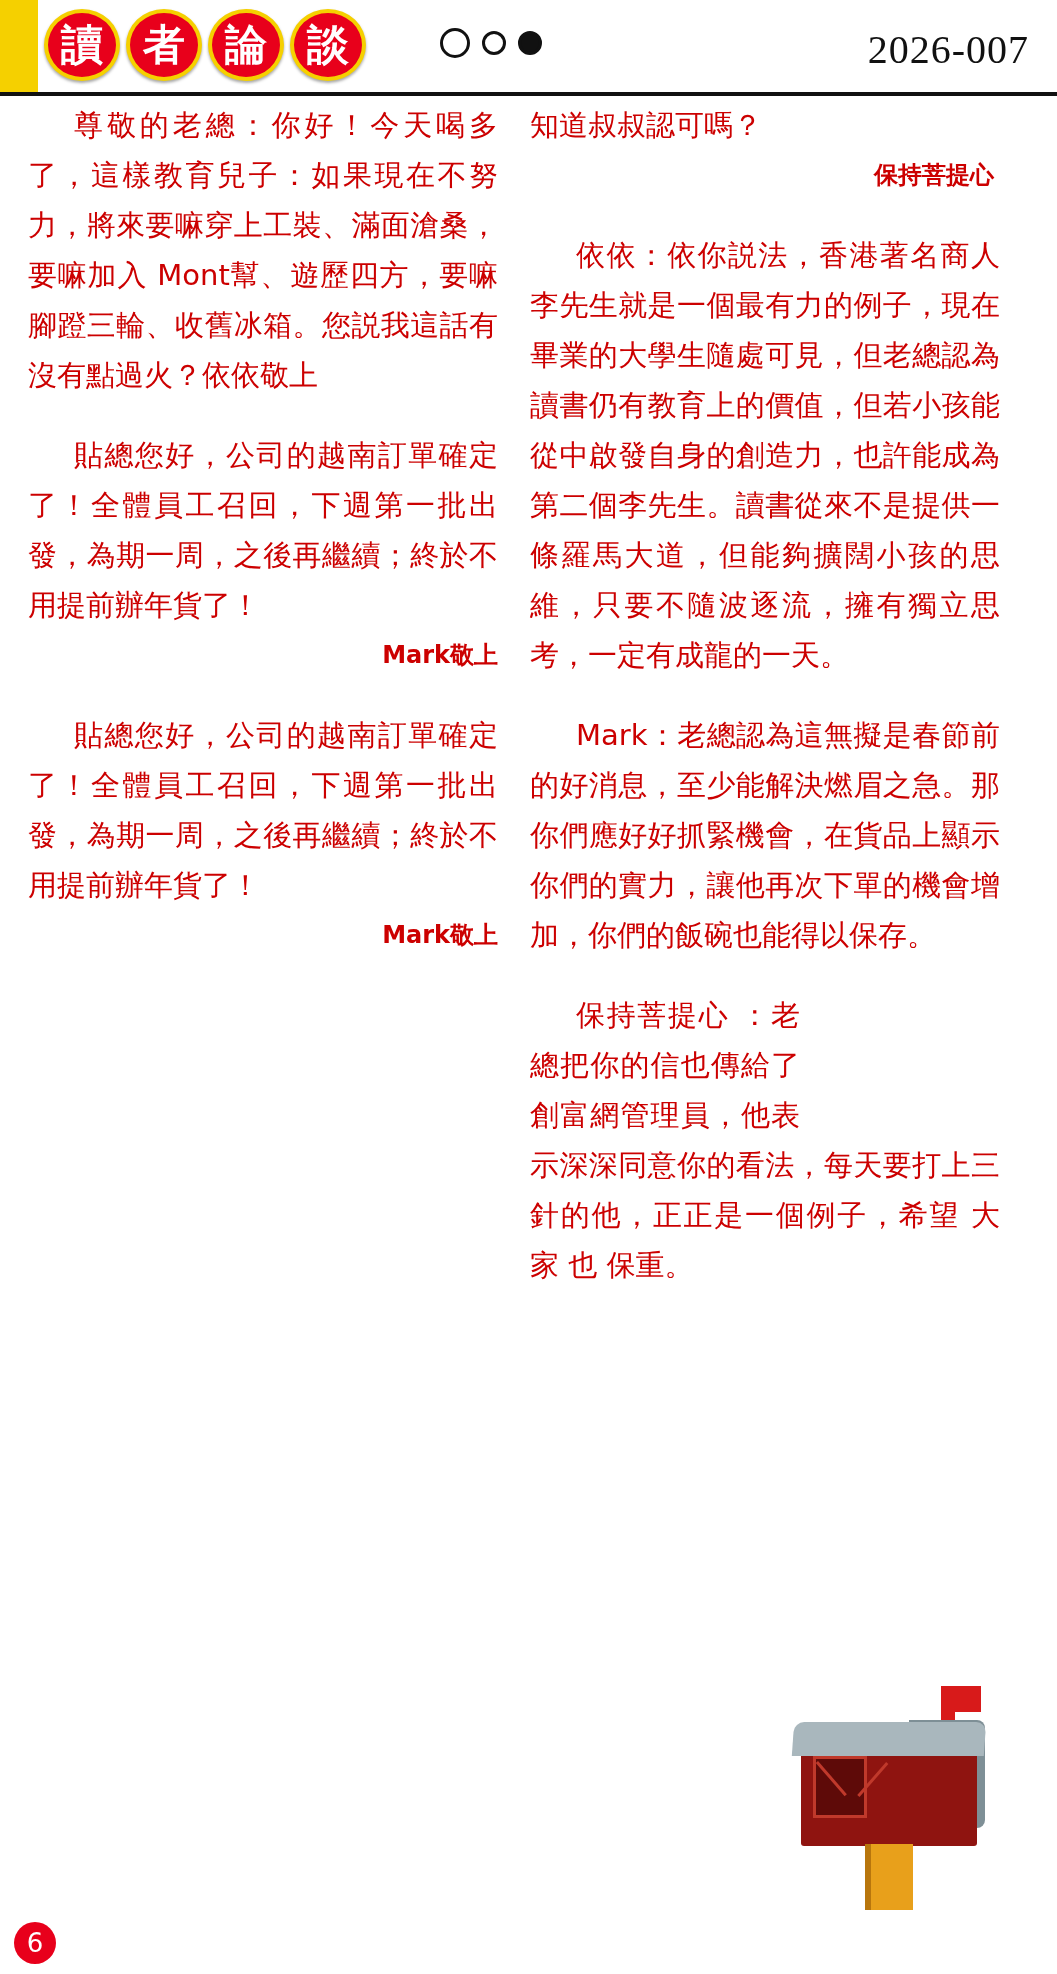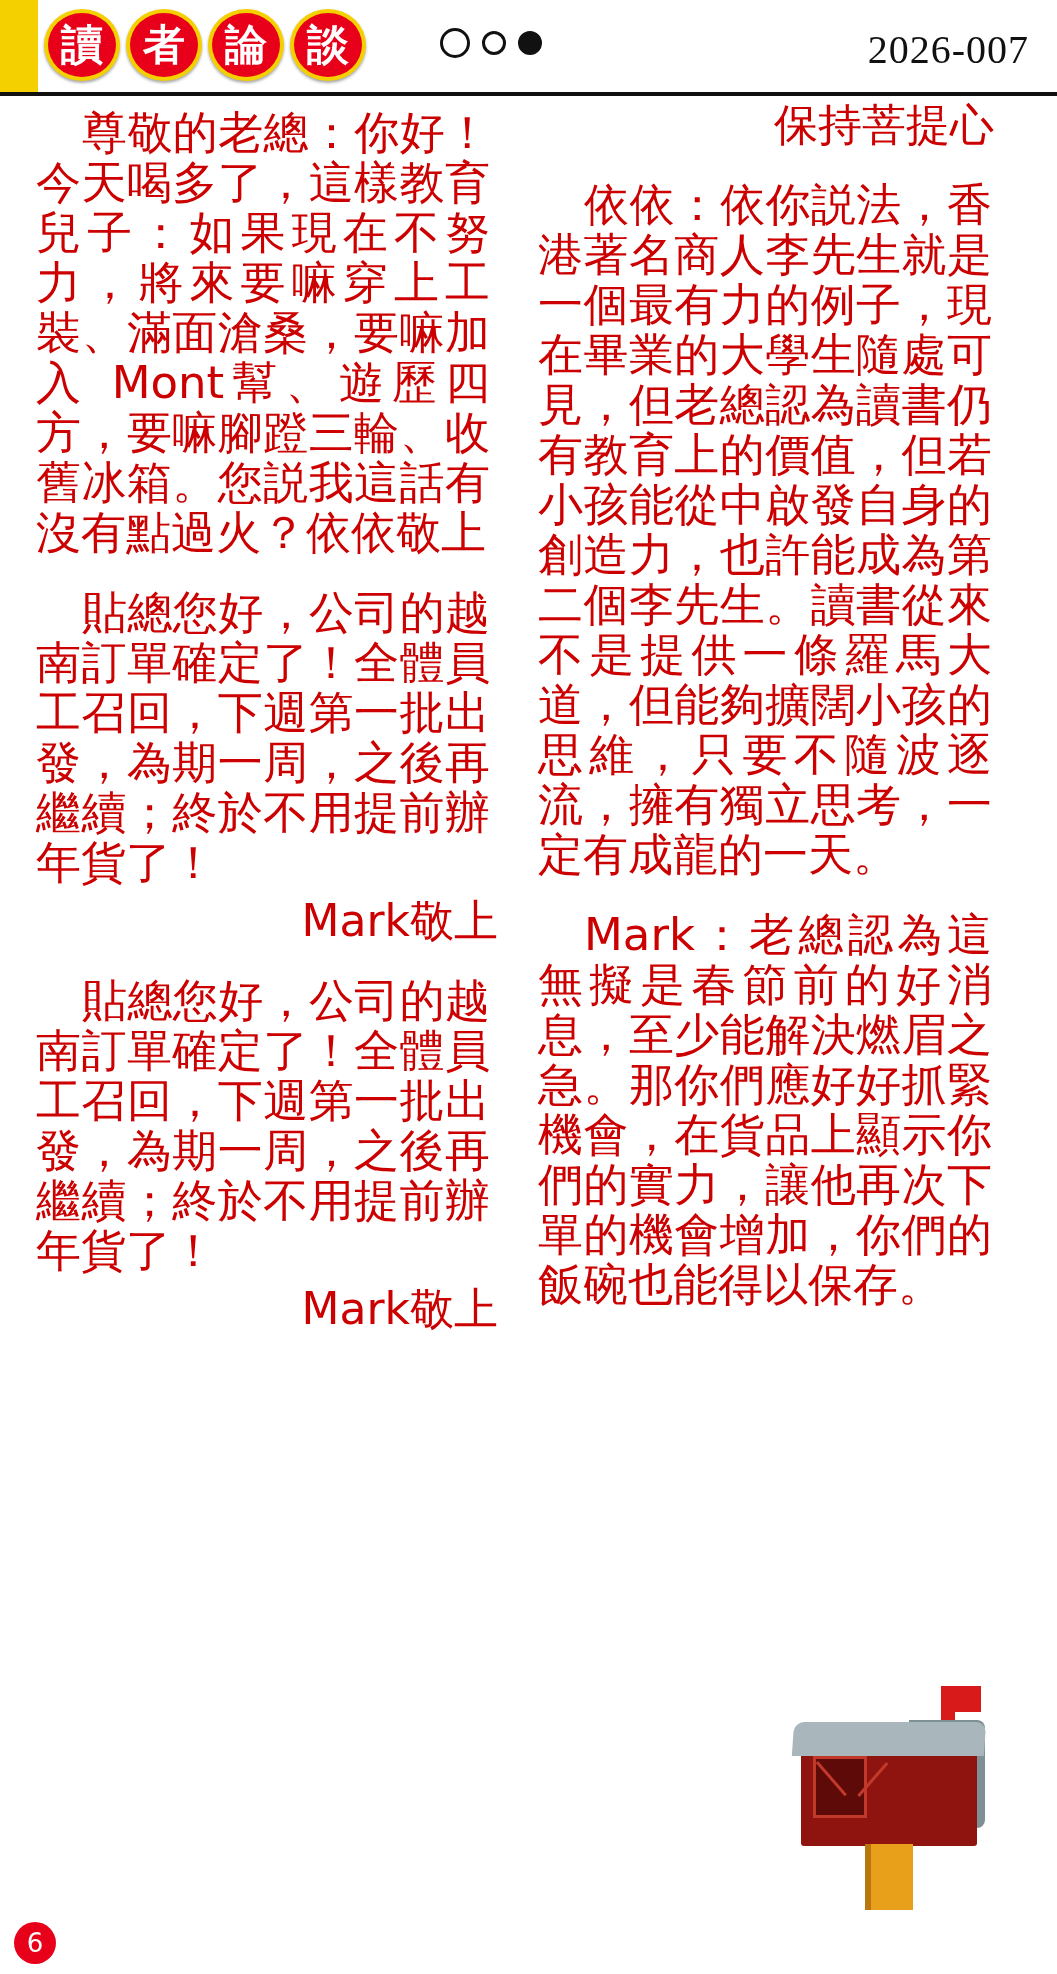--- a/index.html
+++ b/index.html
@@ -112,38 +112,38 @@
     width: 470px;
   }
   .col-left { left: 28px; }
   .col-right { left: 530px; }
 
   .letter {
     margin-bottom: 30px;
   }
   .para {
     color: #cc0000;
-    font-size: 45px;
+    font-size: 29px;
     line-height: 50px;
     text-align: justify;
     text-justify: inter-character;
     font-family: "DejaVu Sans", "Liberation Sans", sans-serif;
     font-weight: 500;
-    margin: 8px;
+    margin: 0;
   }
   .para.indent {
     text-indent: 46px;
   }
   .sig {
     color: #cc0000;
-    font-size: 44px;
+    font-size: 24px;
     line-height: 50px;
     text-align: right;
     font-family: "DejaVu Sans", "Liberation Sans", sans-serif;
-    font-weight: 400;
+    font-weight: 700;
     margin: 0;
   }
   .sig.center-right {
     padding-right: 6px;
   }
 
   
   .float-box {
     float: right;
     width: 200px;
@@ -321,31 +321,36 @@
       <p class="para indent">貼總您好，公司的越南訂單確定了！全體員工召回，下週第一批出發，為期一周，之後再繼續；終於不用提前辦年貨了！</p>
       <p class="sig">Mark敬上</p>
     </div>
 
 
   </div>
 
   <div class="col col-right">
 
     <div class="letter">
+      <p class="para">知道叔叔認可嗎？</p>
       <p class="sig center-right">保持菩提心</p>
     </div>
 
     <div class="letter">
       <p class="para indent">依依：依你説法，香港著名商人李先生就是一個最有力的例子，現在畢業的大學生隨處可見，但老總認為讀書仍有教育上的價值，但若小孩能從中啟發自身的創造力，也許能成為第二個李先生。讀書從來不是提供一條羅馬大道，但能夠擴闊小孩的思維，只要不隨波逐流，擁有獨立思考，一定有成龍的一天。</p>
     </div>
 
     <div class="letter">
       <p class="para indent">Mark：老總認為這無擬是春節前的好消息，至少能解決燃眉之急。那你們應好好抓緊機會，在貨品上顯示你們的實力，讓他再次下單的機會增加，你們的飯碗也能得以保存。</p>
     </div>
 
+    <div class="letter">
+      <div class="float-box"></div>
+      <p class="para indent">保持菩提心 ：老總把你的信也傳給了創富網管理員，他表示深深同意你的看法，每天要打上三針的他，正正是一個例子，希望 大 家 也 保重。</p>
+    </div>
 
   </div>
 </div>
 
 <div class="mailbox">
   <div class="mb-flag"></div>
   <div class="mb-flag-top"></div>
   <div class="mb-roof2"></div>
   <div class="mb-body"></div>
   <div class="mb-roof"></div>

